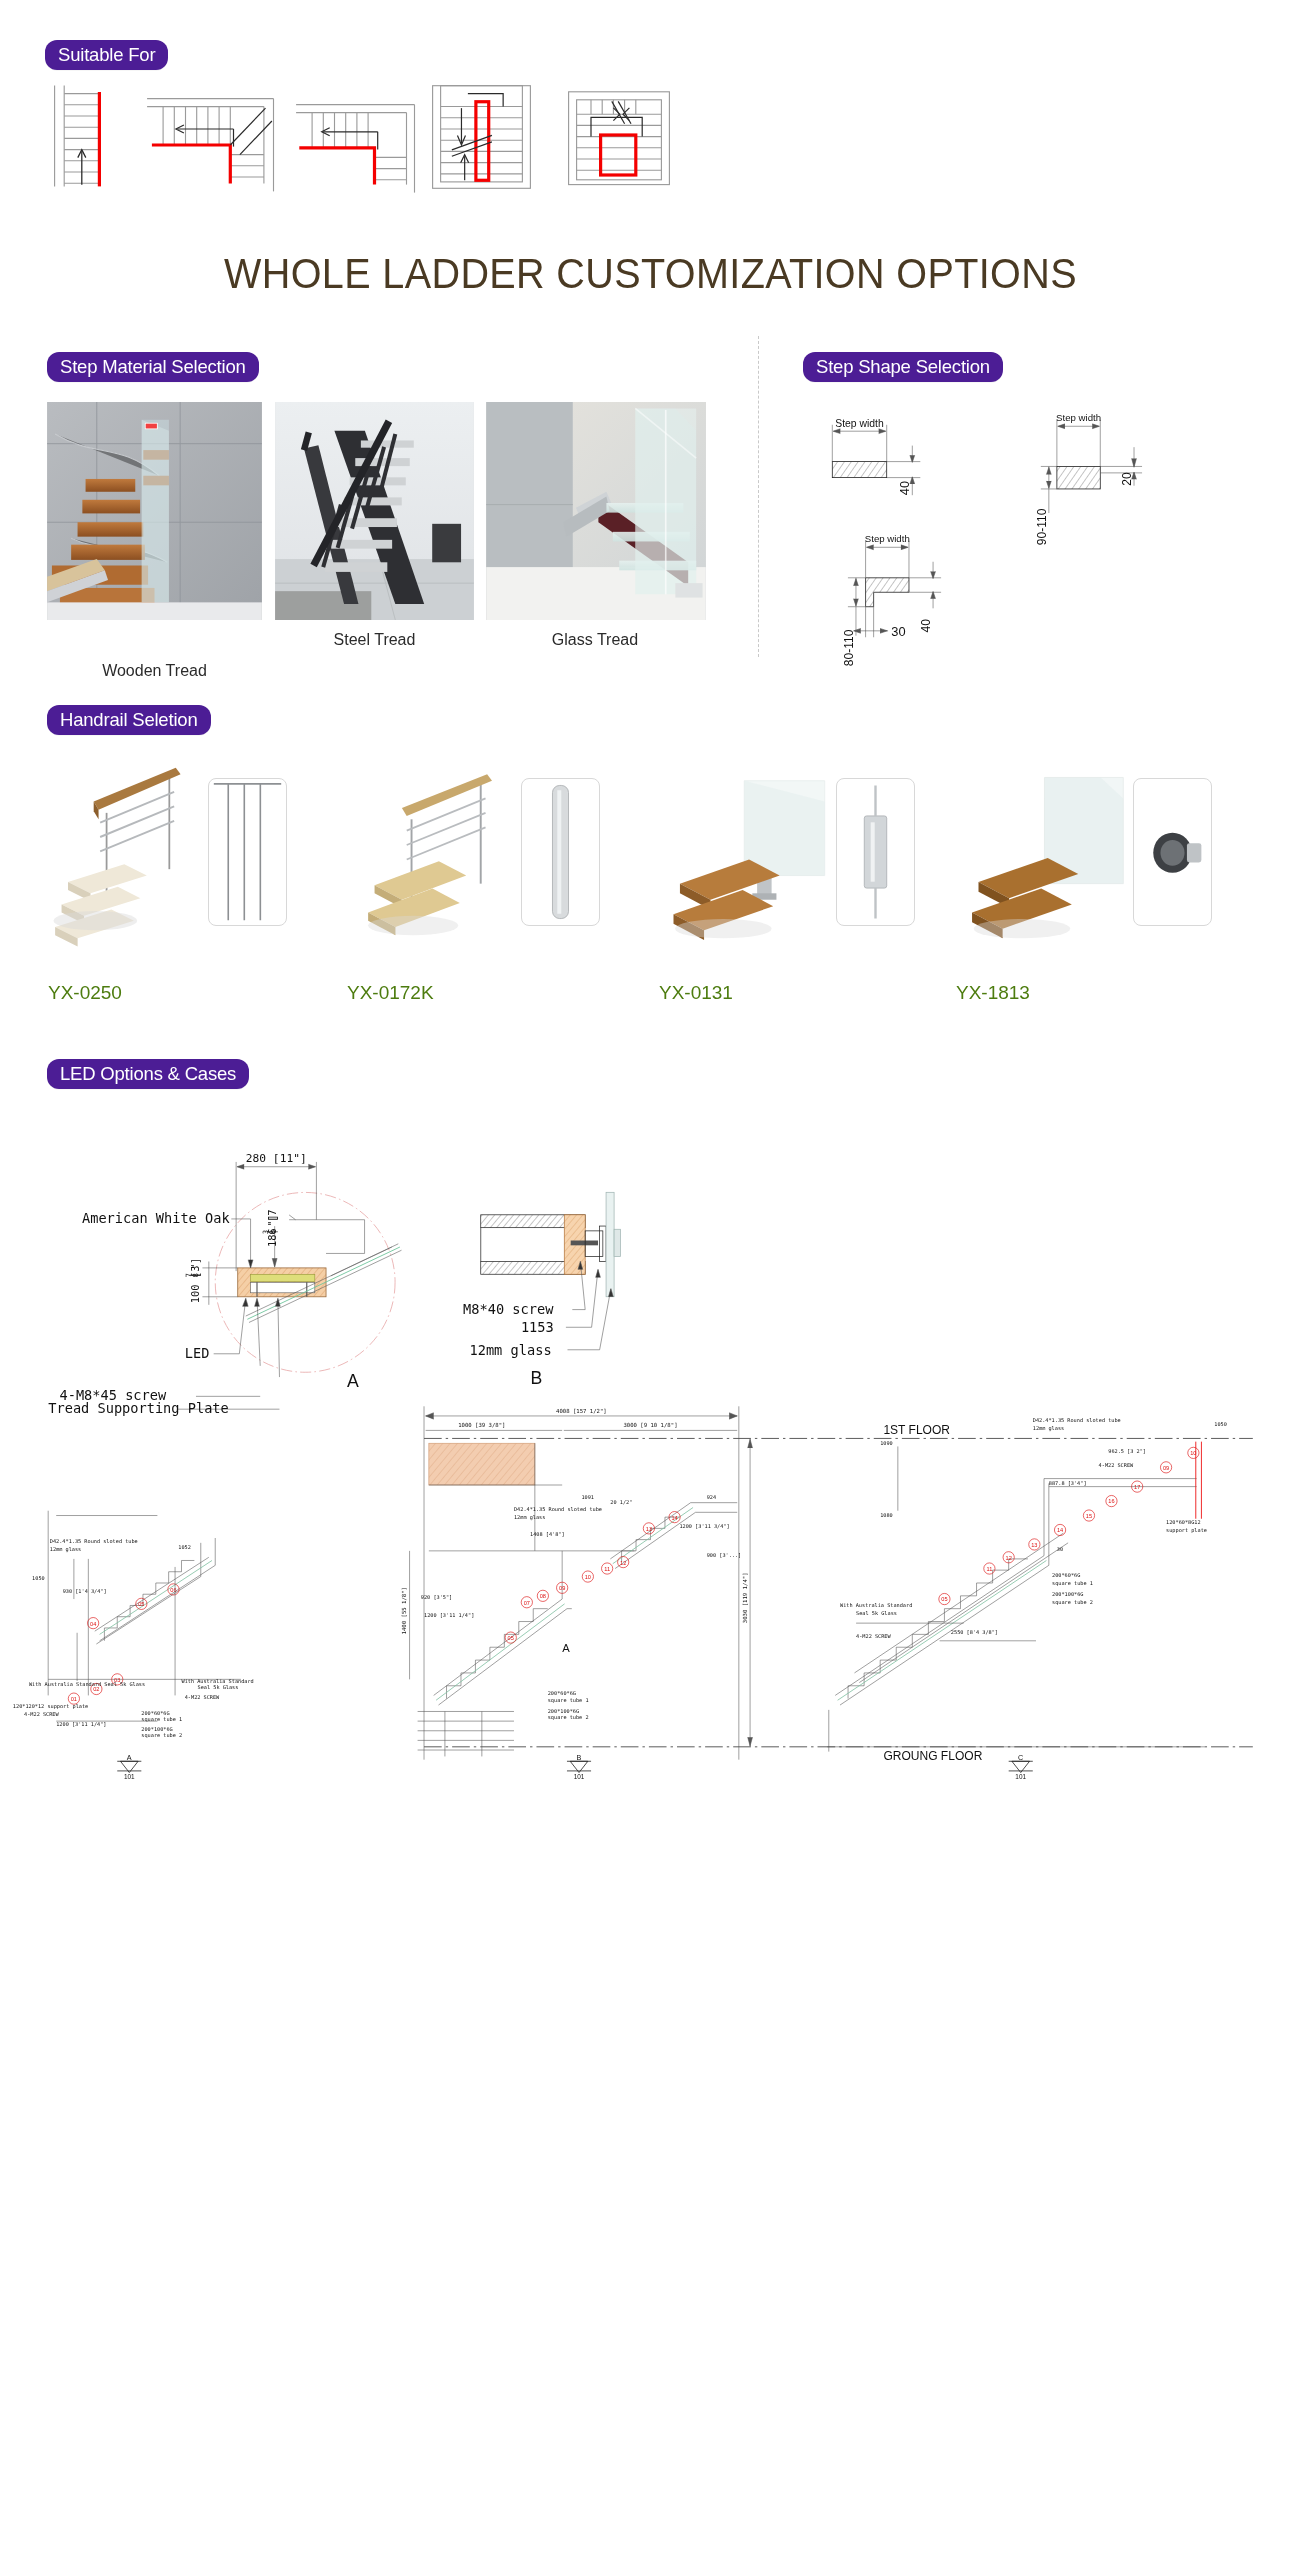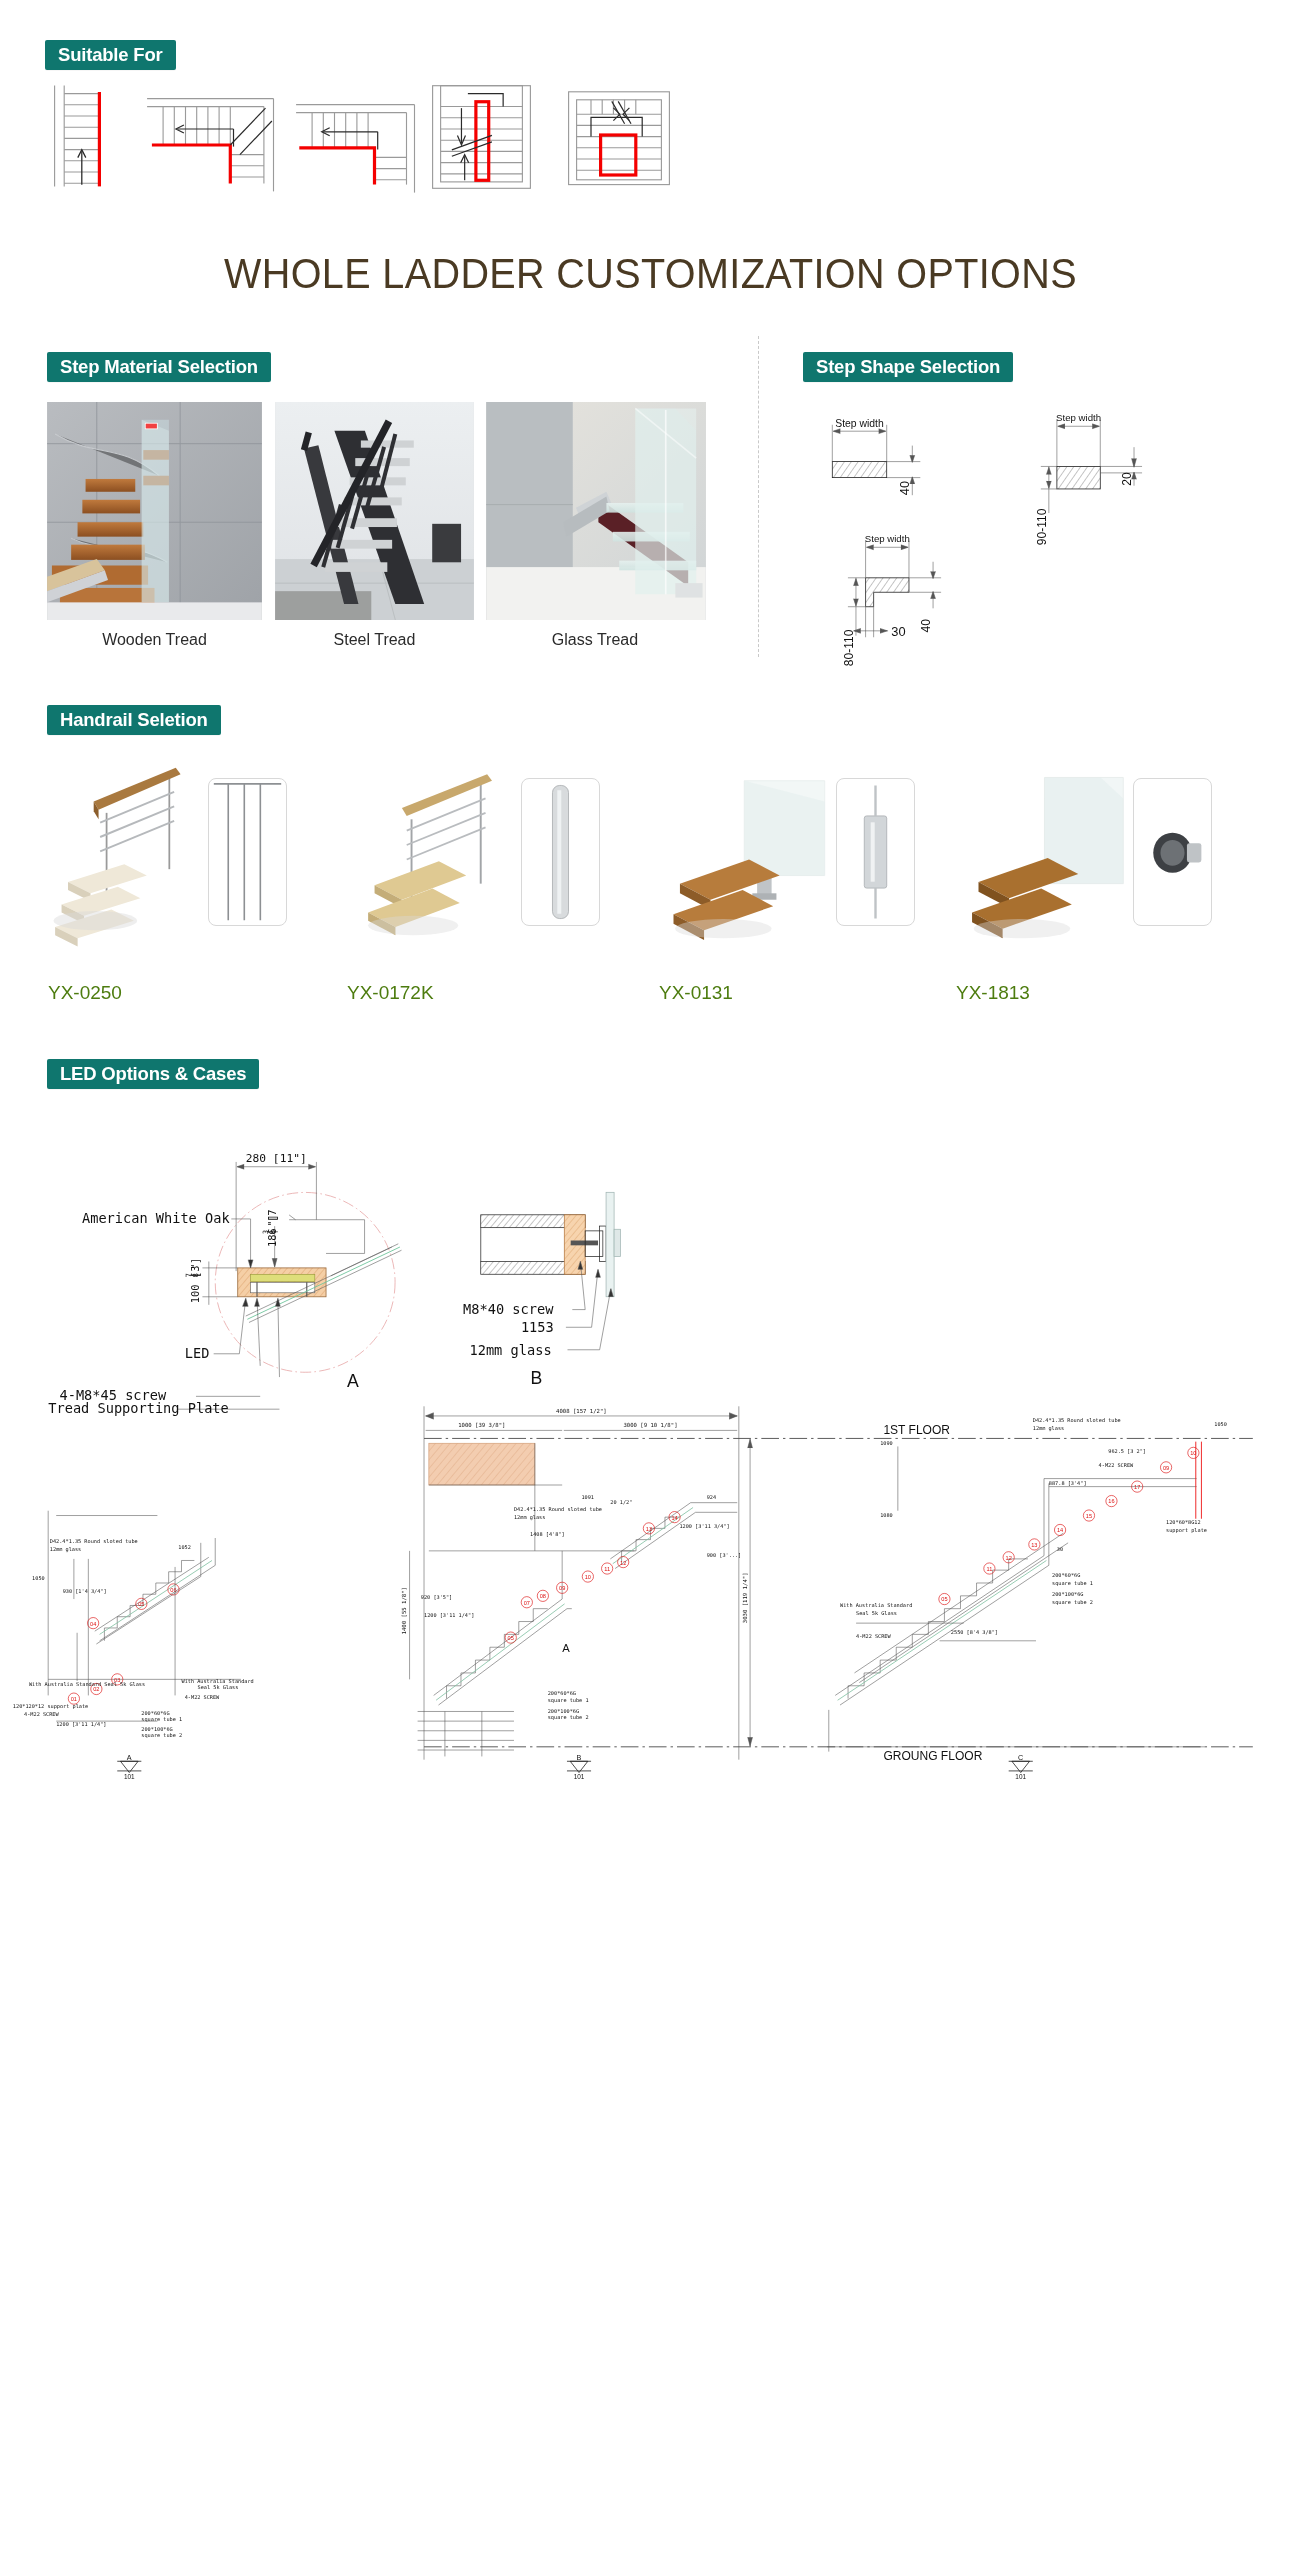--- a/index.html
+++ b/index.html
@@ -6,24 +6,24 @@
   body{
     width:1301px;height:2576px;background:#ffffff;
     font-family:"Liberation Sans",sans-serif;
     position:relative;overflow:hidden;
   }
   .page{position:relative;width:1301px;height:2576px;}
 
   
   .badge{
     display:inline-block;
-    background:#0f766e;
+    background:#4c1d95;
     color:#ffffff;
-    font-weight:bold;
-    border-radius:2px;
+    font-weight:normal;
+    border-radius:12px;
     padding:5.6px 13px 6.4px 13px;
     font-size:18.5px;
     line-height:1;
     letter-spacing:-0.2px;
     white-space:nowrap;
     box-shadow:0 0.8px 0 rgba(0,0,0,.05);
   }
 
   
   #sec-suitable{position:absolute;left:45px;top:40px;}
@@ -364,21 +364,21 @@
 
         <path d="M186 8 L262 8 L262 240 L186 240 Z" fill="#e9f4f2" opacity=".48"></path>
         <path d="M186 8 L236 8 L262 36 L262 240 L186 240 Z" fill="#dceeeb" opacity=".4"></path>
         <line x1="224" y1="10" x2="224" y2="240" stroke="#ffffff" stroke-width="2" opacity=".7"></line>
         <path d="M186 8 L262 70" stroke="#ffffff" stroke-width="2" opacity=".5" fill="none"></path>
         <rect x="236" y="226" width="34" height="18" fill="#dfe2e3"></rect>
       </svg>
     </div>
   </div>
 
-  <div class="mat-label" style="left:47px;width:215px;">Wooden Tread</div>
+  <div class="mat-label" style="left:47px;width:215px;margin-top:31px;">Wooden Tread</div>
   <div class="mat-label" style="left:275px;width:199px;text-align:center;">Steel Tread</div>
   <div class="mat-label" style="left:485px;width:220px;">Glass Tread</div>
 
   <div id="shape-wrap">
 
     <svg style="position:absolute;left:8px;top:9.6px;" width="241" height="120" viewBox="0 0 300 150">
       <defs>
         <pattern id="h1" width="7" height="7" patternTransform="rotate(35)" patternUnits="userSpaceOnUse">
           <line x1="0" y1="0" x2="0" y2="7" stroke="#333" stroke-width=".7"></line>
         </pattern>

